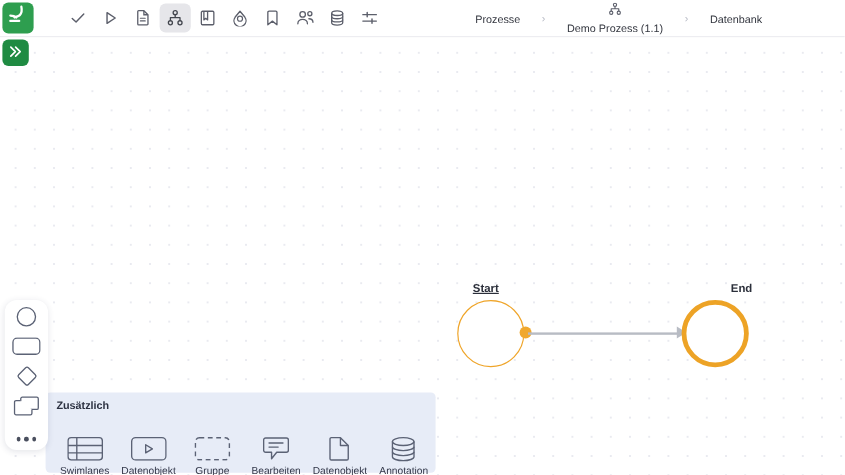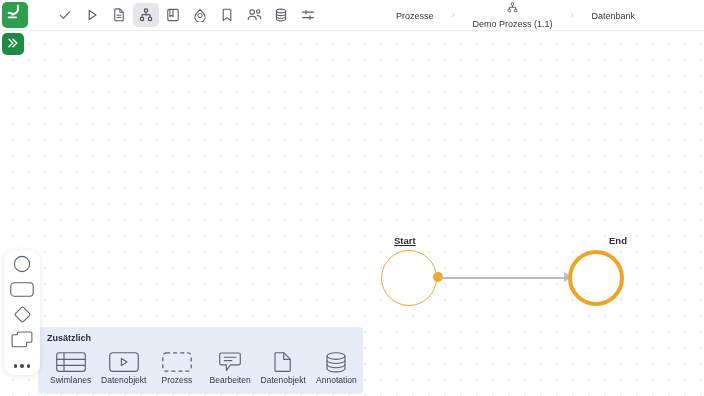--- a/index.html
+++ b/index.html
@@ -169,21 +169,21 @@
     background: #e7ecf7;
     border-radius: 4px;
     z-index: 25;
     padding: 6px 0 0 0;
   }
   #extra-title {
     font-size: 9px;
     font-weight: bold;
     color: #2b3040;
     margin-left: 9px;
-    margin-bottom: 8px;
+    margin-bottom: 20px;
   }
   #extra-items {
     display: flex;
     align-items: flex-end;
     padding-left: 6px;
     gap: 0px;
   }
   .extra-item {
     width: 54px;
     display: flex;
@@ -346,21 +346,21 @@
           </span>
           <span class="extra-label">Datenobjekt</span>
         </div>
 
         <div class="extra-item">
           <span class="extra-icon">
             <svg width="30" height="20" viewBox="0 0 30 20" fill="none">
               <rect x="0.8" y="0.8" width="28.4" height="18.4" rx="3.4" stroke="#5b6275" stroke-width="1.25" stroke-dasharray="4 3"></rect>
             </svg>
           </span>
-          <span class="extra-label">Prozess</span>
+          <span class="extra-label">Gruppe</span>
         </div>
 
         <div class="extra-item">
           <span class="extra-icon">
             <svg width="22" height="21" viewBox="0 0 22 21" fill="none">
               <path d="M2.4 1.0h17.2a1.7 1.7 0 0 1 1.7 1.7v8.5a1.7 1.7 0 0 1-1.7 1.7h-8.0l-4.3 5.4v-5.4H2.4A1.7 1.7 0 0 1 0.7 11.2V2.7A1.7 1.7 0 0 1 2.4 1.0z" stroke="#5b6275" stroke-width="1.15" fill="none" stroke-linejoin="round"></path>
               <path d="M5.2 5.2h11.6M5.2 8.6h7.6" stroke="#5b6275" stroke-width="1.15" stroke-linecap="round"></path>
             </svg>
           </span>
           <span class="extra-label">Bearbeiten</span>

